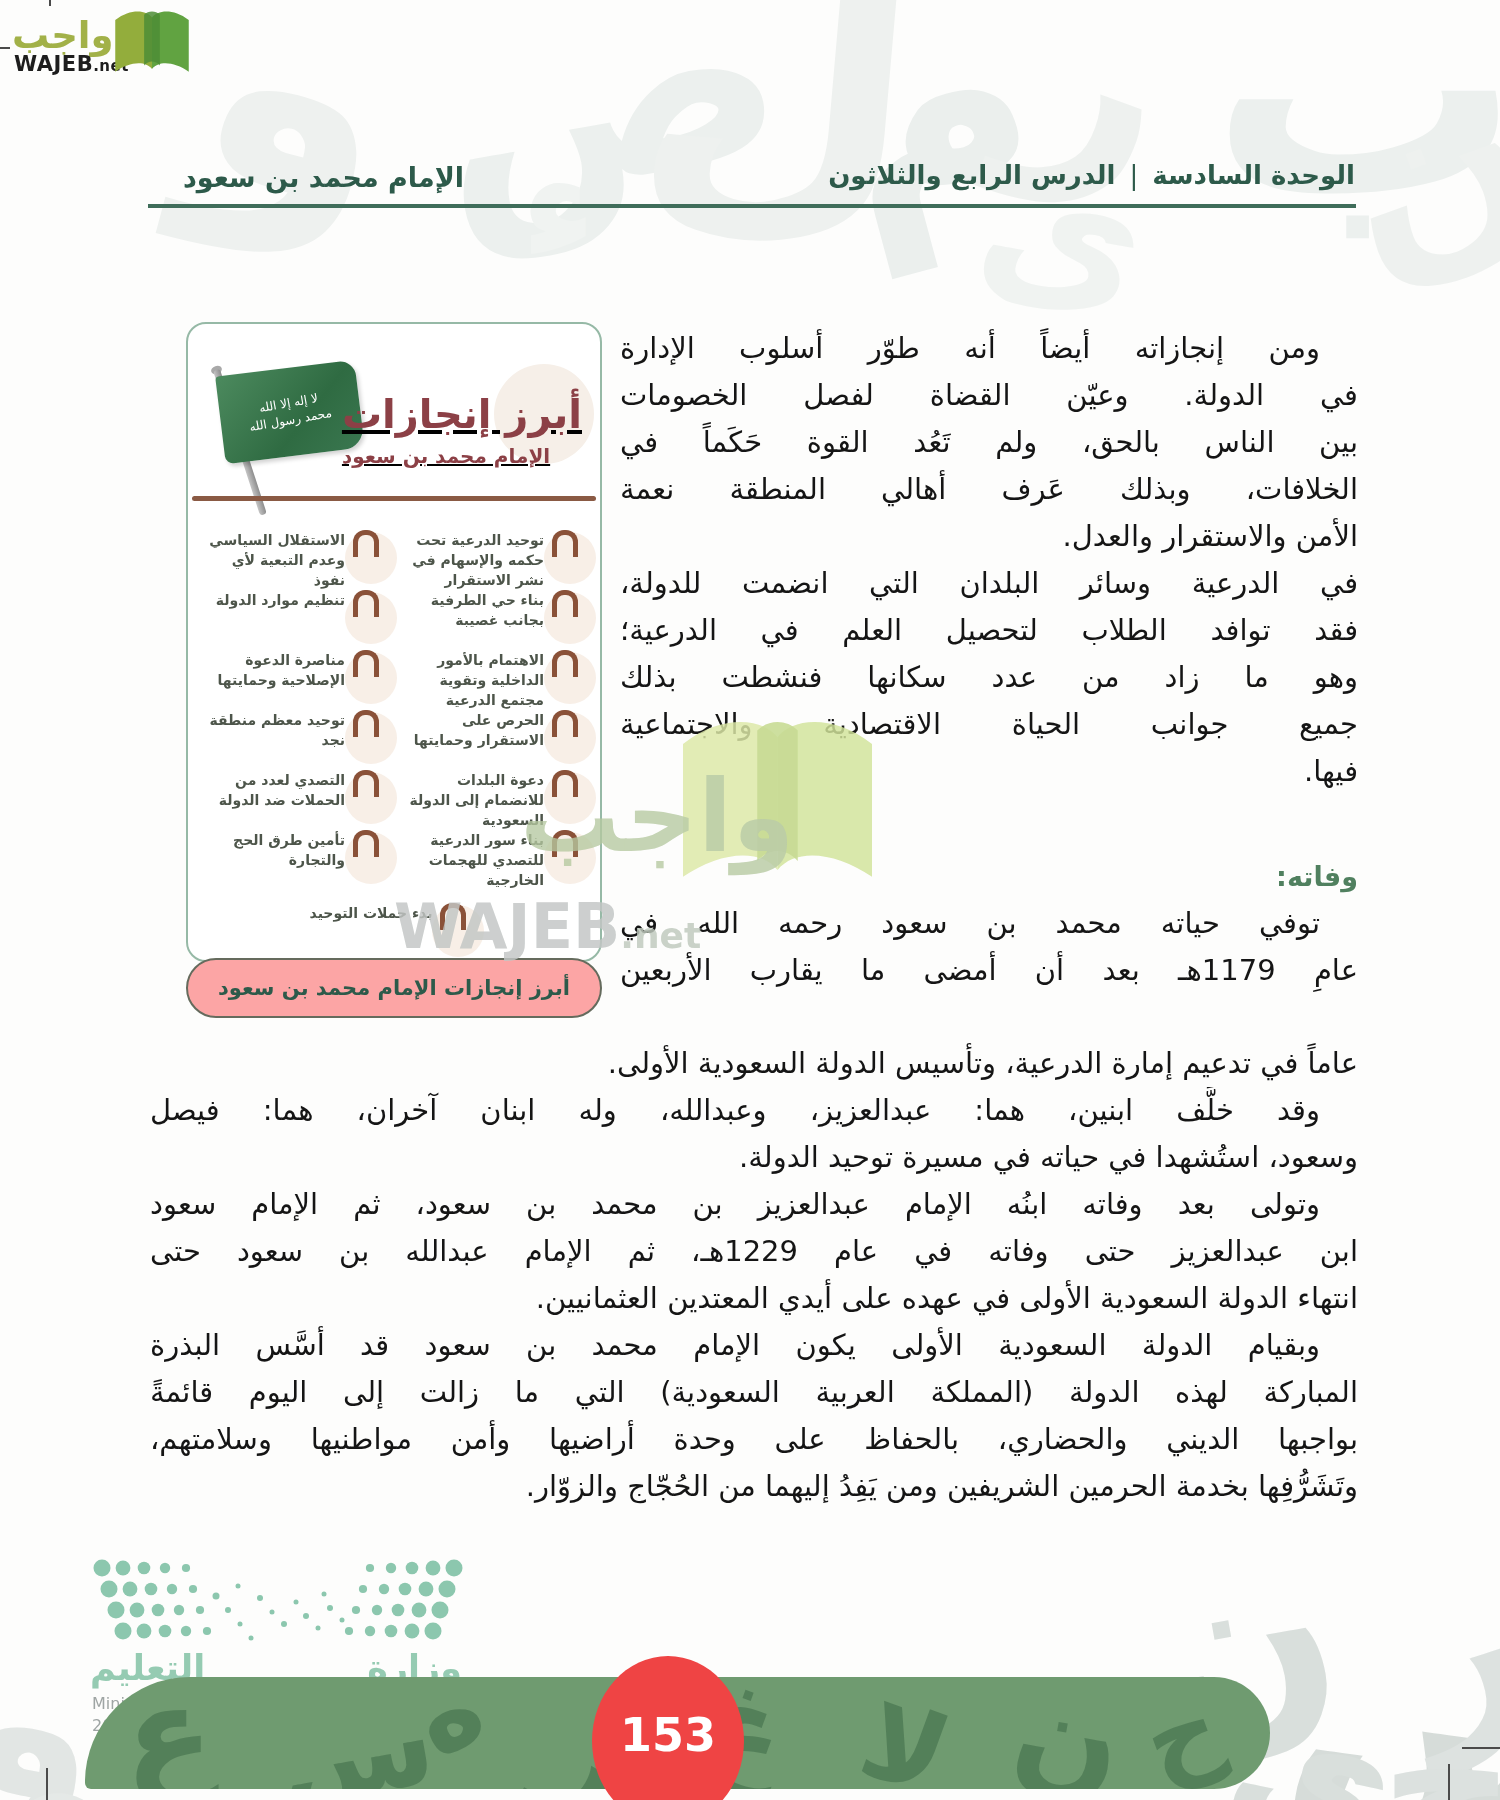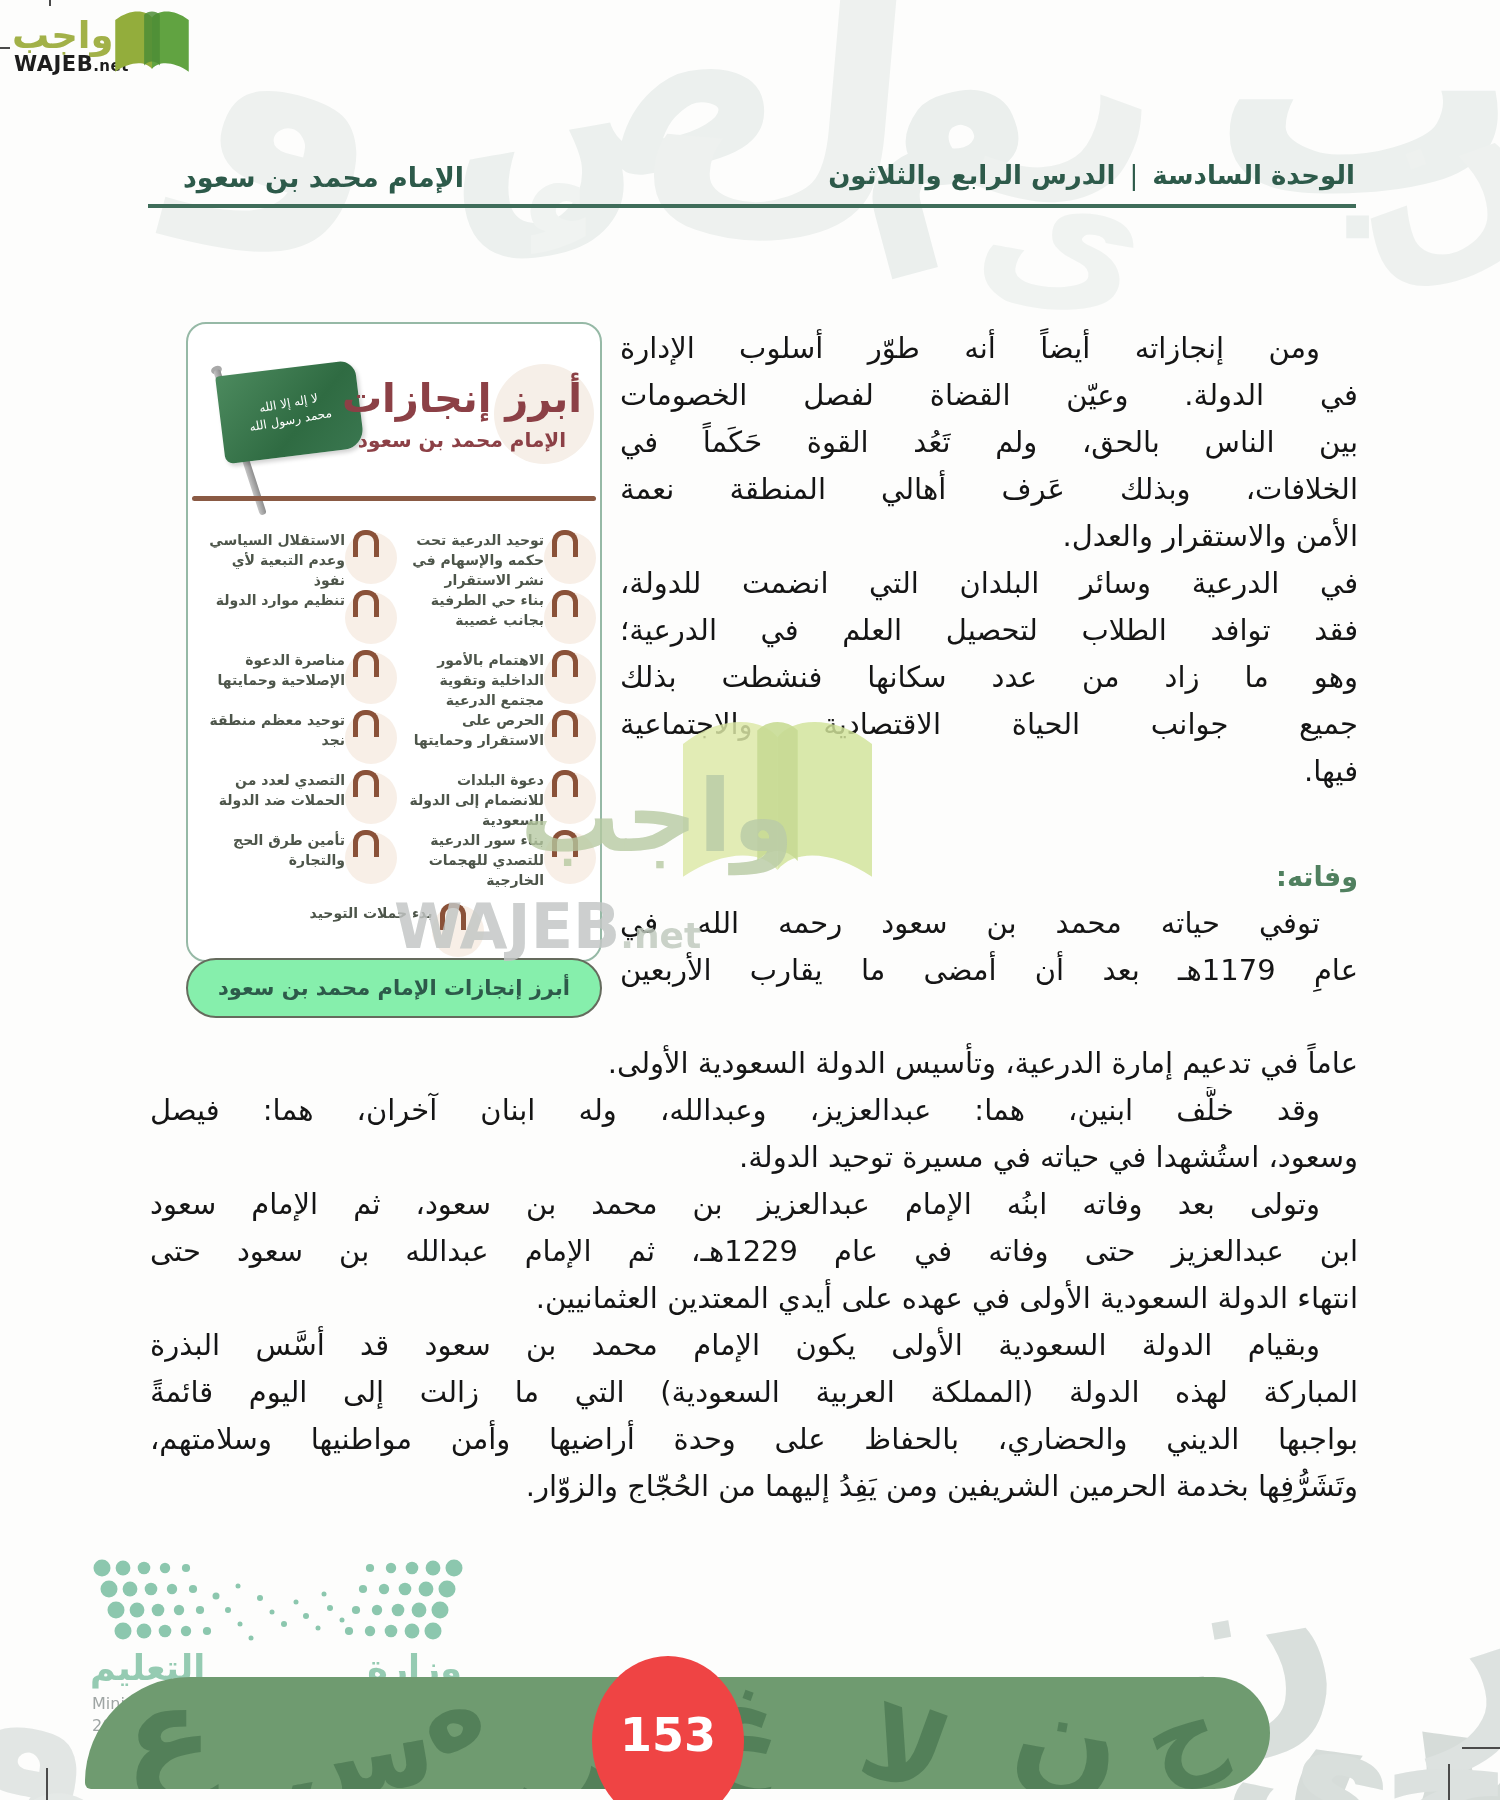--- a/index.html
+++ b/index.html
@@ -17,21 +17,21 @@
   #header-lesson{position:absolute;top:160px;right:145px;z-index:2;direction:rtl;
      font-size:26px;font-weight:bold;color:#2d5a4a;}
   #header-lesson .sep{padding:0 14px;font-weight:normal;}
   #header-title{position:absolute;top:162px;left:183px;z-index:2;direction:rtl;
      font-size:27px;font-weight:bold;color:#2d5a4a;}
   #header-rule{position:absolute;top:204px;left:148px;width:1208px;height:4px;background:#3f6d5a;z-index:2;}
   
   #ach-box{position:absolute;left:186px;top:322px;width:412px;height:636px;z-index:2;
      background:#ffffff;border:2px solid #96b9a6;border-radius:20px;}
   #ach-blob{position:absolute;top:40px;right:6px;width:100px;height:100px;border-radius:50%;background:#f6efe8;}
-  #ach-title{position:absolute;top:52px;right:18px;text-align:center;direction:rtl;}
+  #ach-title{position:absolute;top:68px;right:18px;text-align:left;direction:rtl;text-decoration:underline;}
   #ach-title .t1{font-size:40px;font-weight:bold;color:#8c4046;line-height:1.1;}
   #ach-title .t2{font-size:20px;font-weight:bold;color:#8c4046;margin-top:8px;}
   #ach-divider{position:absolute;top:172px;left:4px;right:4px;height:5px;background:#8a5a44;border-radius:3px;}
   
   #flag{position:absolute;left:10px;top:18px;width:250px;height:180px;}
   #flag-pole{position:absolute;left:15px;top:28px;width:7px;height:152px;border-radius:3px;
      background:linear-gradient(90deg,#c4c4c4,#8d8d8d);transform:rotate(-18deg);transform-origin:top center;}
   #flag-cap{position:absolute;left:13px;top:24px;width:11px;height:8px;border-radius:50%;background:#a9a9a9;transform:rotate(-18deg);}
   #flag-cloth{position:absolute;left:22px;top:26px;width:140px;height:88px;direction:rtl;
      background:linear-gradient(135deg,#4c8a5e,#2f6b42 60%,#3a7750);
@@ -45,21 +45,21 @@
   .ach-item{display:flex;direction:rtl;gap:0;align-items:flex-start;}
   .ach-item.center{grid-column:1 / -1;justify-self:center;align-self:center;margin-top:20px;}
   .icon-wrap{position:relative;width:46px;height:54px;flex:0 0 46px;}
   .icon-wrap::before{content:'';position:absolute;top:8px;right:-6px;width:52px;height:52px;
      border-radius:50%;background:#f8efe7;}
   .arch{position:absolute;top:6px;right:12px;width:16px;height:22px;
      border:5px solid #8a5138;border-bottom:none;border-radius:12px 12px 0 0;}
   .ach-text{font-size:14px;font-weight:bold;color:#4d554a;line-height:20px;text-align:right;padding-top:6px;}
   
   #ach-caption{position:absolute;left:186px;top:958px;width:412px;height:56px;z-index:2;
-     border:2px solid #656b5d;border-radius:30px;background:#86efac;
+     border:2px solid #656b5d;border-radius:30px;background:#fca5a5;
      display:flex;align-items:center;justify-content:center;direction:rtl;
      font-size:21px;font-weight:bold;color:#2d5a4a;}
   
   .line{direction:rtl;font-size:29px;color:#151515;height:47px;line-height:47px;white-space:nowrap;}
   .jl{text-align:justify;text-align-last:justify;white-space:normal;overflow:hidden;}
   .nl{text-align:right;white-space:normal;}
   .ind{padding-right:38px;}
   #col-right{position:absolute;left:620px;top:325px;width:738px;z-index:2;}
   #death-heading{direction:rtl;font-size:27px;font-weight:bold;color:#50805f;
      margin-top:58px;height:47px;line-height:47px;text-align:right;}

